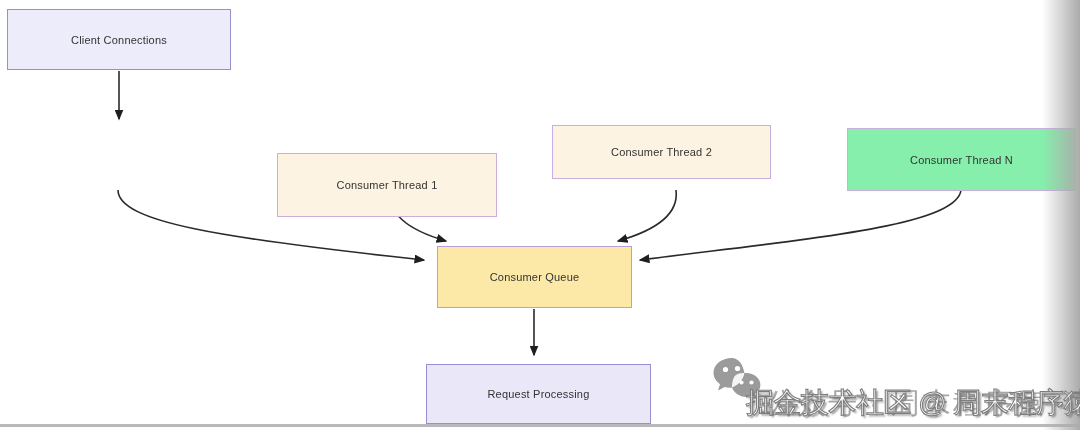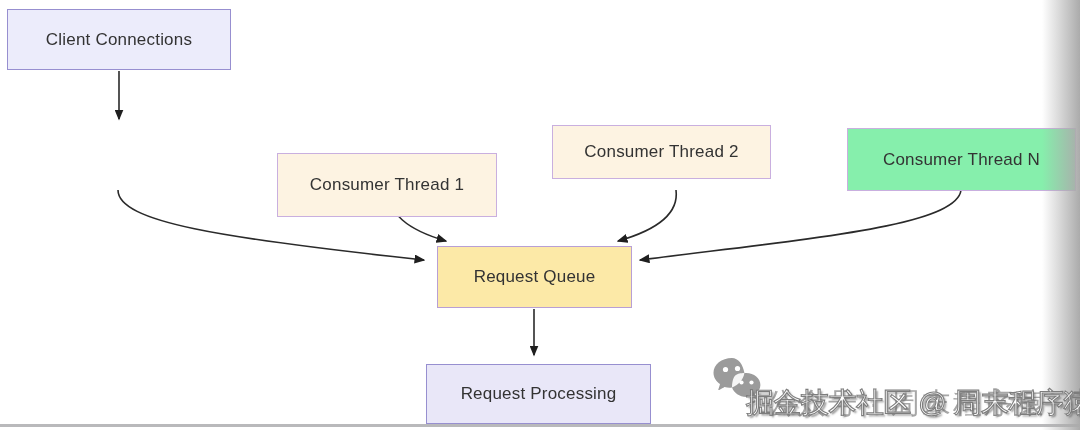--- a/index.html
+++ b/index.html
@@ -8,21 +8,21 @@
     width:1080px;height:430px;
     background:#ffffff;
     overflow:hidden;
     font-family:"Liberation Sans","DejaVu Sans",sans-serif;
   }
   .node{
     position:absolute;
     display:flex;align-items:center;justify-content:center;
     border:1.4px solid #9c92d2;
     box-sizing:border-box;
-    font-size:17px;color:#333333;
+    font-size:11px;color:#333333;
     text-align:center;
     letter-spacing:0.2px;
   }
   #edges{position:absolute;left:0;top:0;width:1080px;height:430px;}
   #right-shade{
     position:absolute;top:0;left:1042px;width:38px;height:430px;
     background:linear-gradient(to right, rgba(190,190,190,0), #ababab);
     pointer-events:none;z-index:30;
   }
   #bottom-rule{
@@ -76,21 +76,21 @@
 
   <div class="node" style="left: 552px; top: 125px; width: 219px; height: 54px; background: rgb(253, 243, 226); border-color: rgb(201, 175, 223);">
     <span>Consumer Thread 2</span>
   </div>
 
   <div class="node" style="left: 847px; top: 128px; width: 229px; height: 63px; background: #86efac; border-color: rgb(201, 175, 223);">
     <span>Consumer Thread N</span>
   </div>
 
   <div class="node" style="left: 437px; top: 246px; width: 195px; height: 62px; background: rgb(252, 233, 167); border-color: rgb(184, 159, 213);">
-    <span>Request Queue</span>
+    <span>Consumer Queue</span>
   </div>
 
   <div class="node" style="left: 426px; top: 364px; width: 225px; height: 60px; background: rgb(233, 231, 248); border-color: rgb(151, 143, 208);">
     <span>Request Processing</span>
   </div>
 
   <svg id="wechat-icon" width="56" height="48" viewBox="0 0 56 48">
     <g fill="#9b9b9b">
       <path d="M21,2 C10.5,2 2.5,8.6 2.5,16.8 C2.5,21.4 5,25.4 9,28 C9,28 8.2,31.4 7.4,33.2 C7.1,33.9 7.7,34.3 8.3,34 C10.4,32.9 13.6,31 13.6,31 C15.9,31.7 18.4,32 21,31.6 C22.9,37 28.4,41 35.2,41 C36.9,41 38.6,40.7 40.1,40.3 C40.1,40.3 42.7,41.8 44.4,42.7 C45,43 45.5,42.6 45.3,42 C44.7,40.5 44.1,38 44.1,38 C47.3,35.9 49.4,32.6 49.4,28.9 C49.4,22.3 43,17 35.2,17 C34.6,17 34,17 33.4,17.1 C32.2,8.6 27.2,2 21,2 Z"></path>
     </g>

